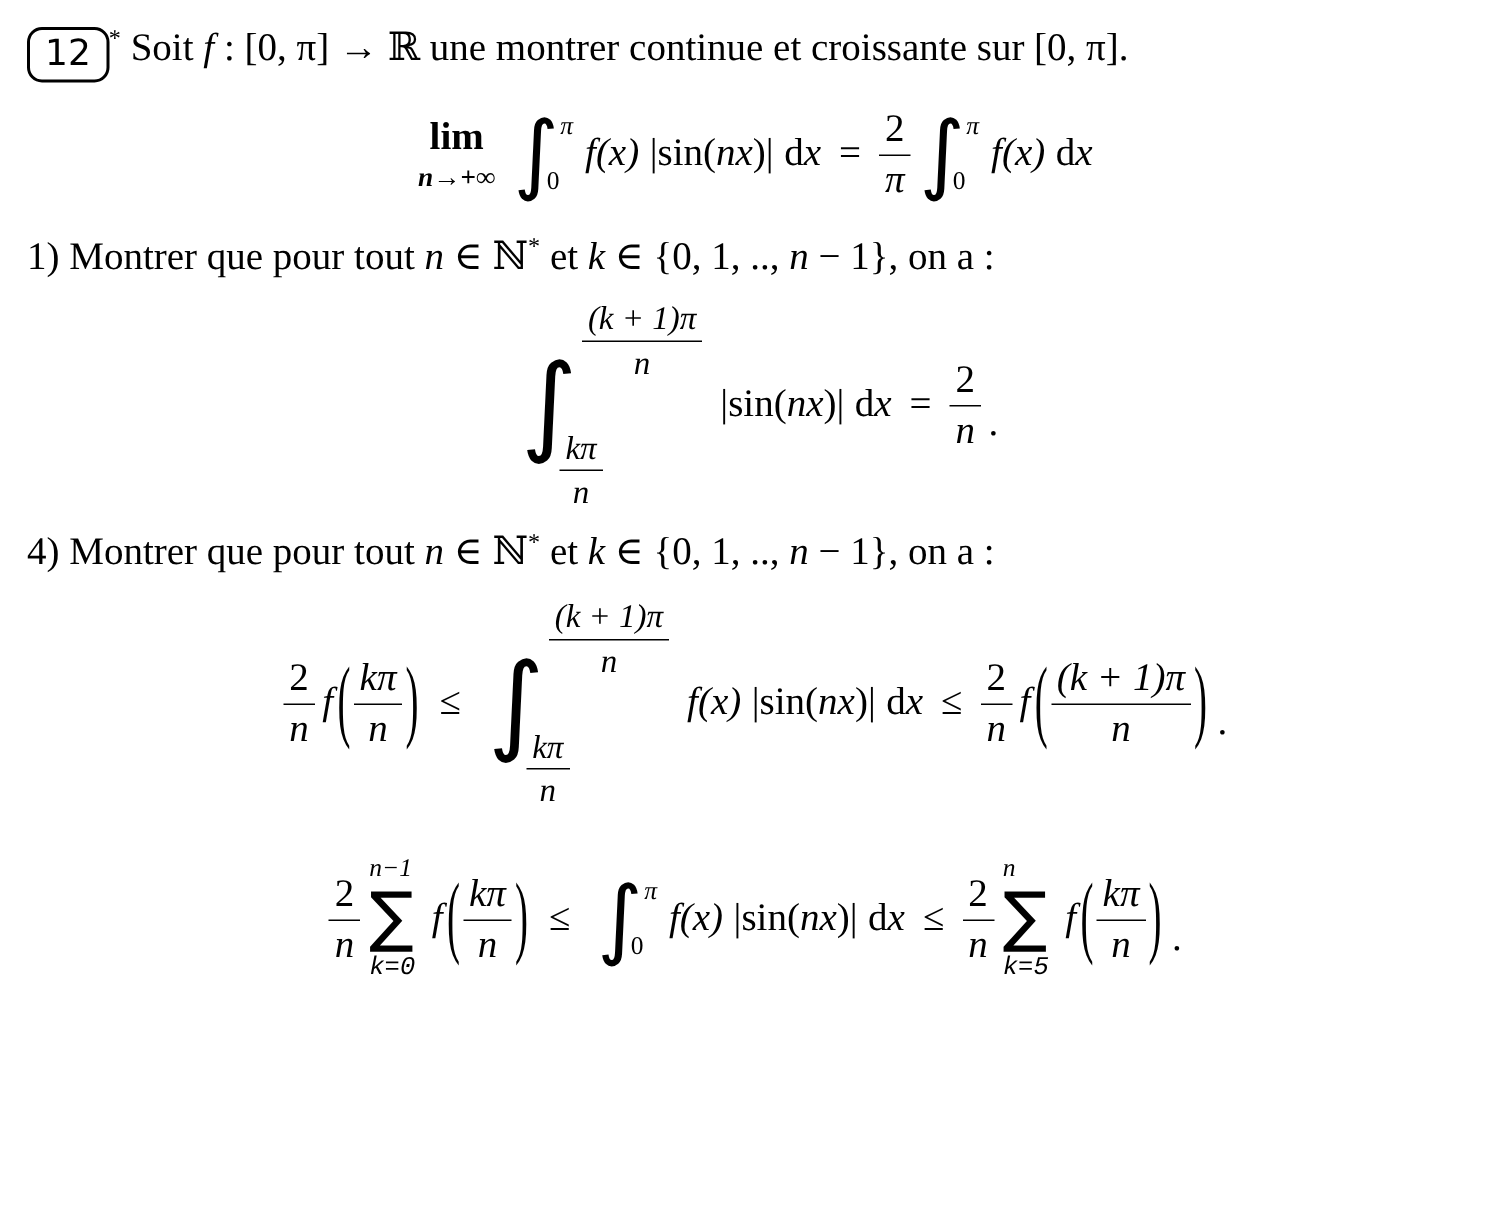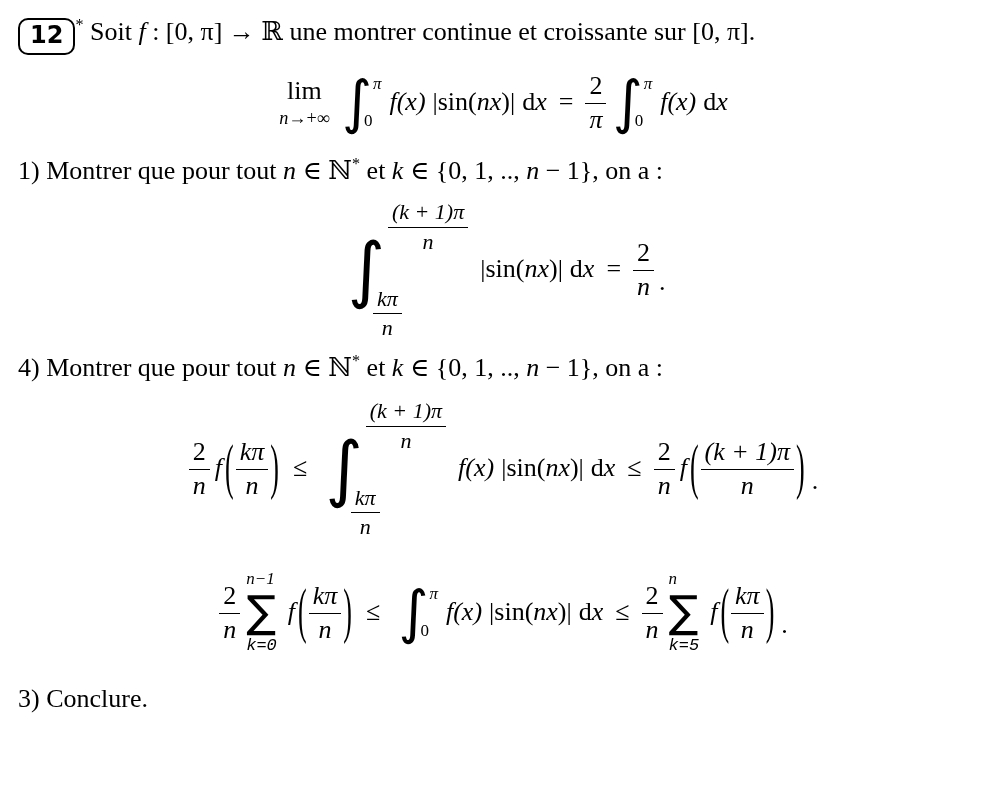--- a/index.html
+++ b/index.html
@@ -15,33 +15,33 @@
   .line { line-height:1.35; }
   .mi { font-style:italic; }
   sup.star { font-size:0.62em; vertical-align:super; }
 
   .exo-box {
     display:inline-block;
     border:2.5px solid #000;
     border-radius:10px;
     padding:0 10px 2px 10px;
     font-family:"DejaVu Sans","Liberation Sans",sans-serif;
-    font-weight:bold;
+    font-weight:normal;
     font-size:24px;
     line-height:1.3;
     vertical-align:-3px;
   }
 
   .formula { display:flex; justify-content:center; align-items:center; flex-wrap:nowrap; }
   .f1 { height:86px;  margin:4px 0 8px 0; }
   .f2 { height:146px; margin:8px 0; }
   .f3 { height:150px; margin:8px 0; }
   .f4 { height:118px; margin:10px 0; }
 
-  .limop { display:inline-flex; flex-direction:column; align-items:center; line-height:1; margin-right:6px; }
+  .limop { display:inline-flex; flex-direction:column; align-items:center; line-height:1; margin-right:6px;font-weight:bold; }
   .limsub { font-size:0.70em; margin-top:5px; white-space:nowrap; }
 
   .intop { display:inline-flex; margin:0 8px 0 6px; }
   .int-glyph { font-family:"DejaVu Sans",sans-serif; font-size:58px; line-height:1; display:inline-block; }
   .int-bnds { display:inline-flex; flex-direction:column; justify-content:space-between; font-size:17px; line-height:1; padding:2px 0; }
   .int-bnds .bnd-up { margin-left:1px; }
   .int-bnds .bnd-lo { margin-left:-8px; }
 
   .intbig { display:inline-flex; align-items:center; margin:0 12px 0 6px; }
   .int-glyph-big { font-family:"DejaVu Sans",sans-serif; font-size:72px; line-height:1; display:inline-block; }
@@ -237,15 +237,14 @@
     <span class="mi fvar">f</span>
     <span class="bparen">(</span>
     <span class="frac">
       <span class="num mi">kπ</span>
       <span class="den mi">n</span>
     </span>
     <span class="bparen">)</span>
     <span class="enddot">.</span>
   </div>
 
-  <div class="line">3) Conclure.</div>
 
 </div>
 
 </body></html>

